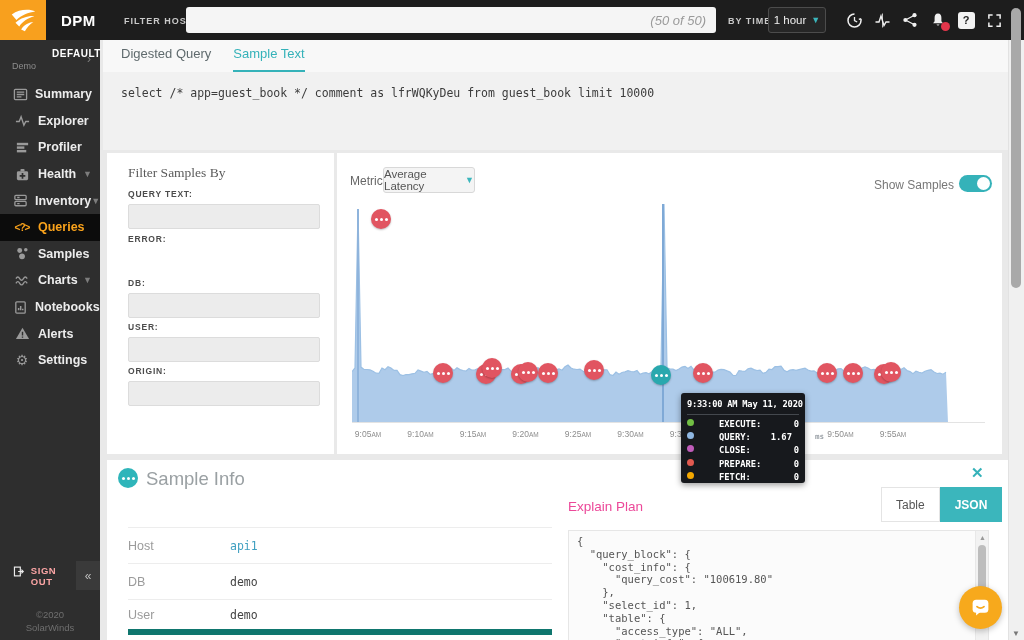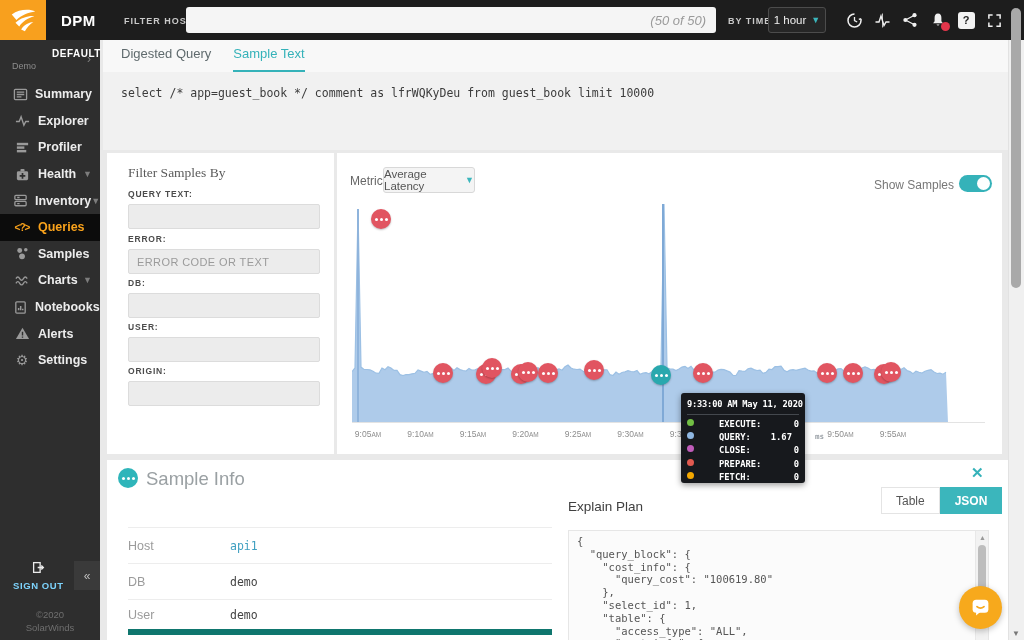--- a/index.html
+++ b/index.html
@@ -30,21 +30,21 @@
   .env-name { color:#fff; font-size:10px; font-weight:bold; letter-spacing:.5px;margin-left:40px; }
   .env-sub { color:#8d8d8d; font-size:9px; margin-top:2px; }
   .env-chev { position:absolute; right:9px; top:12px; color:#7d7d7d; font-size:12px; }
   .side-item { height:26.6px; display:flex; align-items:center; padding:0 8px 0 13px; cursor:pointer; }
   .side-item .ic { width:18px; display:flex; justify-content:center; color:#9a9a9a; font-size:13px; }
   .side-item .lbl { margin-left:7px; color:#ececec; font-size:12.5px; font-weight:bold; }
   .side-item .chev { margin-left:auto; color:#7d7d7d; font-size:9px; }
   .side-item.active { background:#0c0c0c; }
   .side-item.active .ic, .side-item.active .lbl { color:#f9a21b; }
   .signout-row { position:absolute; left:0; bottom:50px; width:100px; height:29px; display:flex; align-items:center; }
-  .signout-btn { display:flex; align-items:center; gap:6px; padding-left:13px; color:#7dd3fc; cursor:pointer;flex-direction:column; }
+  .signout-btn { display:flex; gap:6px; padding-left:13px; color:#fca5a5; cursor:pointer; }
   .signout-btn .lbl { font-size:9.5px; font-weight:bold; letter-spacing:.6px; }
   .collapse-btn { margin-left:auto; width:26px; height:29px; background:#3a3a3a; color:#bdbdbd; font-size:12px; display:flex; align-items:center; justify-content:center; cursor:pointer; }
   .copyright { position:absolute; left:0; bottom:6px; width:100px; text-align:center; color:#6f6f6f; font-size:9.5px; line-height:13px; }
 
   
   .tabstrip { position:absolute; left:103px; top:40px; width:905px; height:32px; background:#f8f8f8; display:flex; align-items:flex-end; padding-left:18px; gap:22px; z-index:5; }
   .tab { font-size:13px; padding-bottom:9px; border-bottom:2.5px solid transparent; cursor:pointer; color:#5f6a6d; }
   .tab.active { color:#35b2b9; border-bottom-color:#35b2b9; }
   .sqlstrip { position:absolute; left:103px; top:72px; width:905px; height:78px; background:#f1f1f1; }
   .sql-text { position:absolute; left:18px; top:14px; font-size:11.5px; color:#3c3c3c; white-space:pre; }
@@ -89,24 +89,24 @@
   .bottom-panel { position:absolute; left:107px; top:460px; width:901px; height:200px; background:#fff; }
   .si-icon { position:absolute; left:11px; top:8px; width:20px; height:20px; border-radius:50%; background:#2fb5ba; }
   .si-icon .dots { position:absolute; left:50%; top:50%; width:3px; height:3px; margin:-1.5px 0 0 -1.5px; border-radius:50%; background:#fff; box-shadow:-5px 0 0 #fff, 5px 0 0 #fff; }
   .si-title { position:absolute; left:39px; top:8px; font-size:18.5px; color:#9aa0a3; }
   .si-rows { position:absolute; left:21px; top:67px; width:424px; }
   .si-row { height:36px; display:flex; align-items:center; border-top:1px solid #ededed; }
   .si-row:last-child { border-bottom:6px solid #0f766e; }
   .si-lab { width:102px; font-size:12.5px; color:#9b9b9b; }
   .si-val { font-size:11.5px; color:#444; }
   .si-val.link { color:#3f9fc0; cursor:pointer; }
-  .ep-title { position:absolute; left:461px; top:39px; font-size:13.5px; color:#404040; }
+  .ep-title { position:absolute; left:461px; top:39px; font-size:13.5px; color:#ec4899; }
   .ep-close { position:absolute; left:864px; top:5px; color:#35b2b9; font-size:15px; font-weight:bold; cursor:pointer; line-height:15px; }
   .seg { position:absolute; left:774px; top:27px; display:flex; }
-  .seg-btn { height:27px; padding:0 14px; font-size:12px; display:flex; align-items:center; cursor:pointer; background:#fff; border:1px solid #e4e4e4; color:#555; }
+  .seg-btn { height:35px; padding:0 14px; font-size:12px; display:flex; align-items:center; cursor:pointer; background:#fff; border:1px solid #e4e4e4; color:#555; }
   .seg-btn.active { background:#3bb6bc; border-color:#3bb6bc; color:#fff; font-weight:bold; }
   .codeblock { position:absolute; left:461px; top:70px; width:421px; height:125px; background:#fbfbfb; border:1px solid #e6e6e6; overflow:hidden; }
   .codeblock pre { font-family:"DejaVu Sans Mono", monospace; font-size:10.5px; line-height:12.8px; color:#555; padding:4px 8px; }
   .cb-scroll { position:absolute; right:0; top:0; width:13px; height:100%; background:#f2f2f2; border-left:1px solid #e8e8e8; }
   .cb-arrow { width:13px; height:12px; color:#999; font-size:7px; display:flex; align-items:center; justify-content:center; cursor:pointer; }
   .cb-thumb { position:absolute; left:2px; top:14px; width:8px; height:76px; background:#bdbdbd; border-radius:4px; cursor:pointer; }
 
   
   .page-scroll { position:absolute; right:0; top:40px; width:16px; height:600px; background:#f0f0f0; border-left:1px solid #e2e2e2; z-index:45; }
   .page-thumb { position:absolute; right:3px; top:-32px; width:10px; height:280px; background:#a9a9a9; border-radius:5px; cursor:pointer; }
@@ -304,21 +304,20 @@
   </div>
 
   <section class="filter-panel">
     <div class="fp-title">Filter Samples By</div>
     <div class="fgroup" style="top:36px">
       <div class="flab">QUERY TEXT:</div>
       <input type="text" placeholder="" style="">
     </div>
     <div class="fgroup" style="top:81px">
       <div class="flab">ERROR:</div>
-      <input type="text" placeholder="ERROR CODE OR TEXT" style="">
     </div>
     <div class="fgroup" style="top:169px">
       <div class="flab">USER:</div>
       <input type="text" placeholder="" style="">
     </div>
     <div class="fgroup" style="top:125px">
       <div class="flab">DB:</div>
       <input type="text" placeholder="" style="">
     </div>
     <div class="fgroup" style="top:213px">

